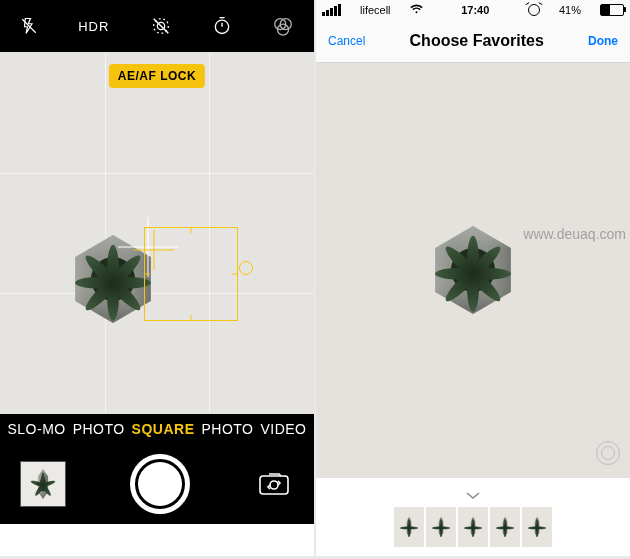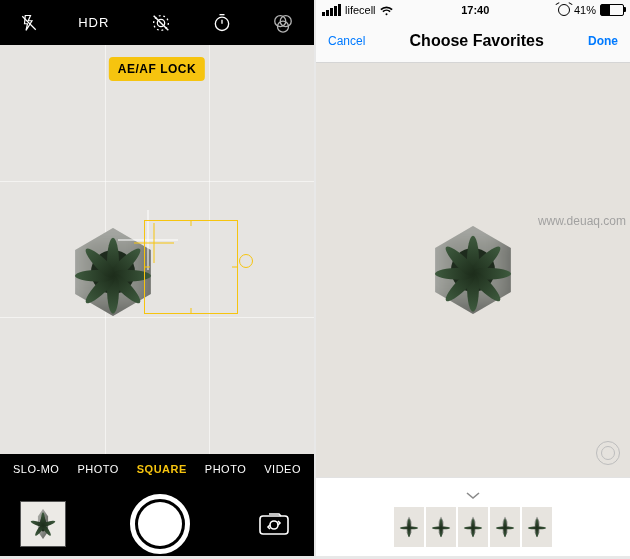--- a/index.html
+++ b/index.html
@@ -1,24 +1,24 @@
 <!DOCTYPE html>
 <html><head>
 <meta charset="utf-8">
 <style>
   html,body{margin:0;padding:0;font-family:-apple-system,Helvetica,Arial,sans-serif;background:#fff}
   .stage{position:relative;width:630px;height:559px;overflow:hidden;background:#e8e8e8}
   .phone{position:absolute;top:0;width:314px;height:556px;background:#fff;overflow:hidden}
   .phone.left{left:0}
   .phone.right{right:0}
   
-  .cam-top{height:45px;background:#000;display:flex;align-items:center;justify-content:space-around;color:#fff;font-size:13px;font-weight:500}
+  .cam-top{height:52px;background:#000;display:flex;align-items:center;justify-content:space-around;color:#fff;font-size:13px;font-weight:500}
   .cam-top .ico svg{display:block}
   .hdr{letter-spacing:1px;font-size:13px}
-  .viewfinder{position:relative;height:409px;background:#e6e4e1}
+  .viewfinder{position:relative;height:362px;background:#e6e4e1}
   .grid-cell{position:absolute;background:rgba(255,255,255,0.55)}
   .gv1{left:33.3%;top:0;width:1px;height:100%}
   .gv2{left:66.6%;top:0;width:1px;height:100%}
   .gh1{top:33.3%;left:0;height:1px;width:100%}
   .gh2{top:66.6%;left:0;height:1px;width:100%}
   .lock-badge{position:absolute;top:12px;left:50%;transform:translateX(-50%);background:#f6c40f;color:#000;font-size:12px;font-weight:600;letter-spacing:0.5px;padding:5px 9px;border-radius:4px}
   .focus-box{position:absolute;width:92px;height:92px;border:1px solid #f6c40f}
   .focus-box .t{position:absolute;background:#f6c40f}
   .focus-box .t1{top:-1px;left:50%;width:1px;height:6px;transform:translateX(-50%)}
   .focus-box .t2{bottom:-1px;left:50%;width:1px;height:6px;transform:translateX(-50%)}
@@ -26,57 +26,57 @@
   .focus-box .t4{right:-1px;top:50%;height:1px;width:6px;transform:translateY(-50%)}
   .cross{position:absolute;width:60px;height:60px}
   .cross::before,.cross::after{content:"";position:absolute;background:#fff}
   .cross::before{left:50%;top:0;width:1px;height:100%;transform:translateX(-50%)}
   .cross::after{top:50%;left:0;height:1px;width:100%;transform:translateY(-50%)}
   .crossY{position:absolute;width:40px;height:40px}
   .crossY::before,.crossY::after{content:"";position:absolute;background:#f6c40f}
   .crossY::before{left:50%;top:0;width:1px;height:100%;transform:translateX(-50%)}
   .crossY::after{top:50%;left:0;height:1px;width:100%;transform:translateY(-50%)}
   .sun{position:absolute;right:-16px;top:36%;width:12px;height:12px;border:1px solid #f6c40f;border-radius:50%}
-  .modes{height:30px;background:#000;display:flex;align-items:center;justify-content:space-around;font-size:11px;letter-spacing:0.5px;color:#fff;padding:0 4px}
+  .modes{height:30px;background:#000;display:flex;align-items:center;justify-content:space-around;font-size:14px;letter-spacing:0.5px;color:#fff;padding:0 4px}
   .modes span[data-selected="true"]{color:#f6c40f;font-weight:600}
   .cam-bottom{height:80px;background:#000;display:flex;align-items:center;justify-content:space-between;padding:0 20px}
   .thumb{width:44px;height:44px;border:1px solid #555;background:#eceae6;display:flex;align-items:center;justify-content:center}
   .shutter{width:60px;height:60px;border-radius:50%;background:transparent;border:5px solid #fff;position:relative;box-sizing:border-box}
   .shutter::after{content:"";position:absolute;inset:3px;background:#fff;border-radius:50%}
   .flip{width:40px;height:32px;display:flex;align-items:center;justify-content:center}
   
   .pot{position:relative;width:110px;height:110px;border-radius:50%}
   .pot .hex{position:absolute;inset:10%;background:#8f918b;clip-path:polygon(50% 0,93% 25%,93% 75%,50% 100%,7% 75%,7% 25%);box-shadow:inset -10px -10px 20px rgba(0,0,0,0.3),inset 10px 10px 20px rgba(255,255,255,0.3)}
   .pot .soil{position:absolute;left:30%;top:30%;width:40%;height:40%;background:#1e2b1d;border-radius:50%}
   .leaf{position:absolute;left:50%;top:50%;width:12px;height:38px;background:linear-gradient(#3e5a3e,#1d2d1b);border-radius:60% 60% 50% 50%/80% 80% 30% 30%;transform-origin:50% 100%}
   .plant-center{position:absolute;left:58px;top:172px}
   
   .status{height:20px;display:flex;align-items:center;justify-content:space-between;padding:0 6px;font-size:11px;font-weight:500;background:#fafafa}
-  .status .left-s,.status .right-s{display:flex;align-items:center;gap:4px}
+  .status .left-s,.status .right-s{display:flex;align-items:flex-start;gap:19px}
   .bars{display:flex;align-items:flex-end;gap:1px}
   .bars i{width:3px;background:#000;display:block}
   .bars i:nth-child(1){height:4px}.bars i:nth-child(2){height:6px}.bars i:nth-child(3){height:8px}.bars i:nth-child(4){height:10px}.bars i:nth-child(5){height:12px}
   .wifi{width:13px;height:9px;display:inline-block}
   .battery{width:22px;height:10px;border:1px solid #000;border-radius:2px;position:relative;display:inline-block}
   .battery::after{content:"";position:absolute;right:-3px;top:2px;width:2px;height:5px;background:#000;border-radius:0 1px 1px 0}
   .battery i{display:block;height:100%;background:#000}
   .alarm{width:10px;height:10px;border:1.5px solid #000;border-radius:50%;position:relative;display:inline-block}
   .alarm::before{content:"";position:absolute;left:-3px;top:-2px;width:4px;height:2px;border-top:1.5px solid #000;transform:rotate(-30deg)}
   .alarm::after{content:"";position:absolute;right:-3px;top:-2px;width:4px;height:2px;border-top:1.5px solid #000;transform:rotate(30deg)}
   .nav{height:42px;border-bottom:1px solid #d5d5d5;display:flex;align-items:center;justify-content:space-between;padding:0 12px;background:#fafafa}
   .nav .link{color:#007aff;font-size:12px}
   .nav .title{font-weight:600;font-size:16px}
   .preview{position:relative;height:414px;background:#e5e2dd;display:flex;align-items:center;justify-content:center}
   .live-ring{position:absolute;right:10px;bottom:12px;width:22px;height:22px;border:1.5px solid #bdbdbd;border-radius:50%}
   .live-ring::after{content:"";position:absolute;inset:4px;border:1.5px solid #bdbdbd;border-radius:50%}
   .strip{height:80px;background:#fff;border-top:1px solid #e2e2e2;display:flex;flex-direction:column;align-items:center;justify-content:center;gap:4px}
   .strip .caret{color:#8a8a8a;font-size:12px}
   .strip .row{display:flex;gap:2px}
   .strip .fr{width:30px;height:40px;background:#e7e4df;display:flex;align-items:center;justify-content:center;overflow:hidden}
-  .watermark{position:absolute;right:4px;top:214px;font-size:12px;color:#9a9a9a;writing-mode:horizontal-tb;transform:rotate(0);opacity:0.9}
+  .watermark{position:absolute;right:4px;top:226px;font-size:14px;color:#9a9a9a;writing-mode:horizontal-tb;transform:rotate(0);opacity:0.9}
 </style>
 </head>
 <body>
 
 <div class="stage">
 
   <div class="phone left">
     <div class="cam-top">
       <span class="ico">
         <svg width="18" height="18" viewBox="0 0 24 24" fill="none" stroke="#fff" stroke-width="1.6">

